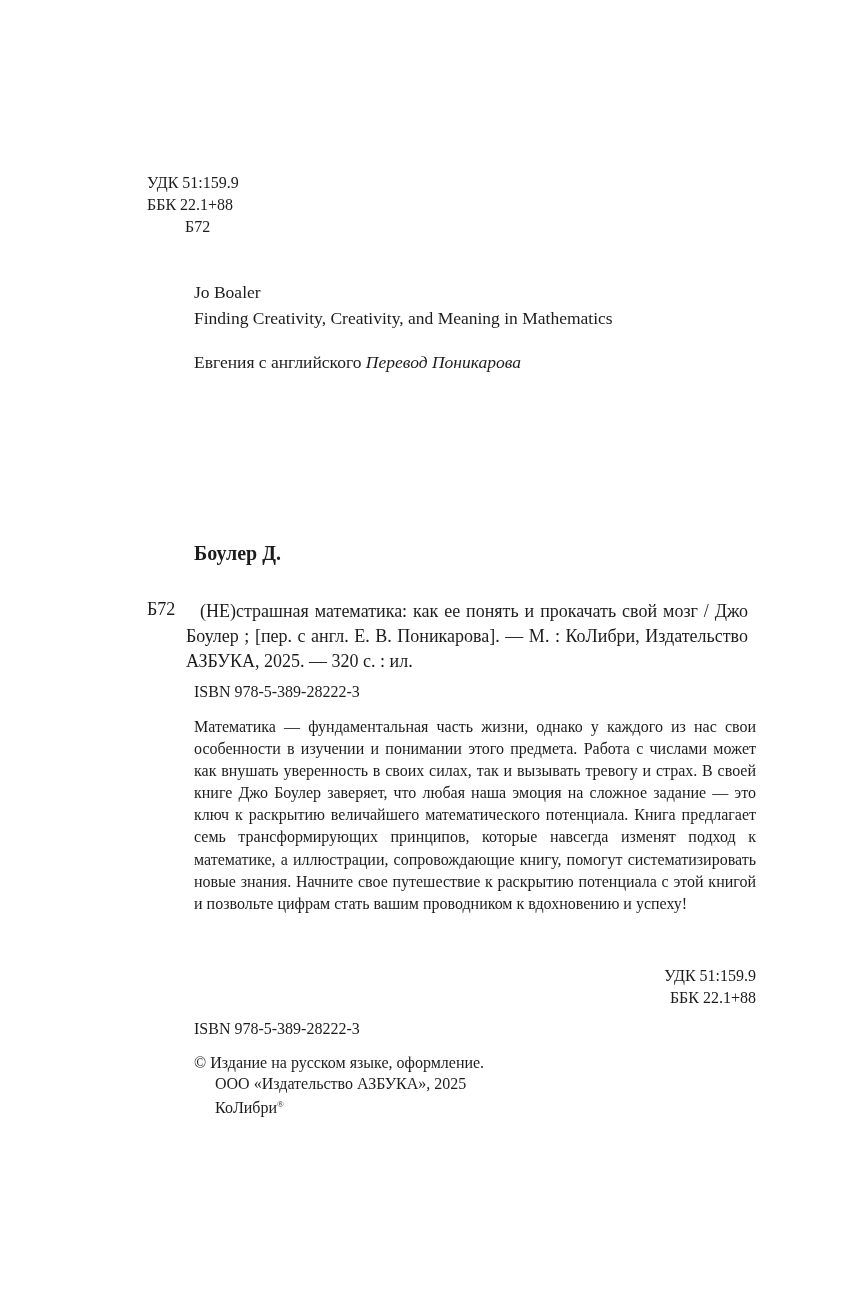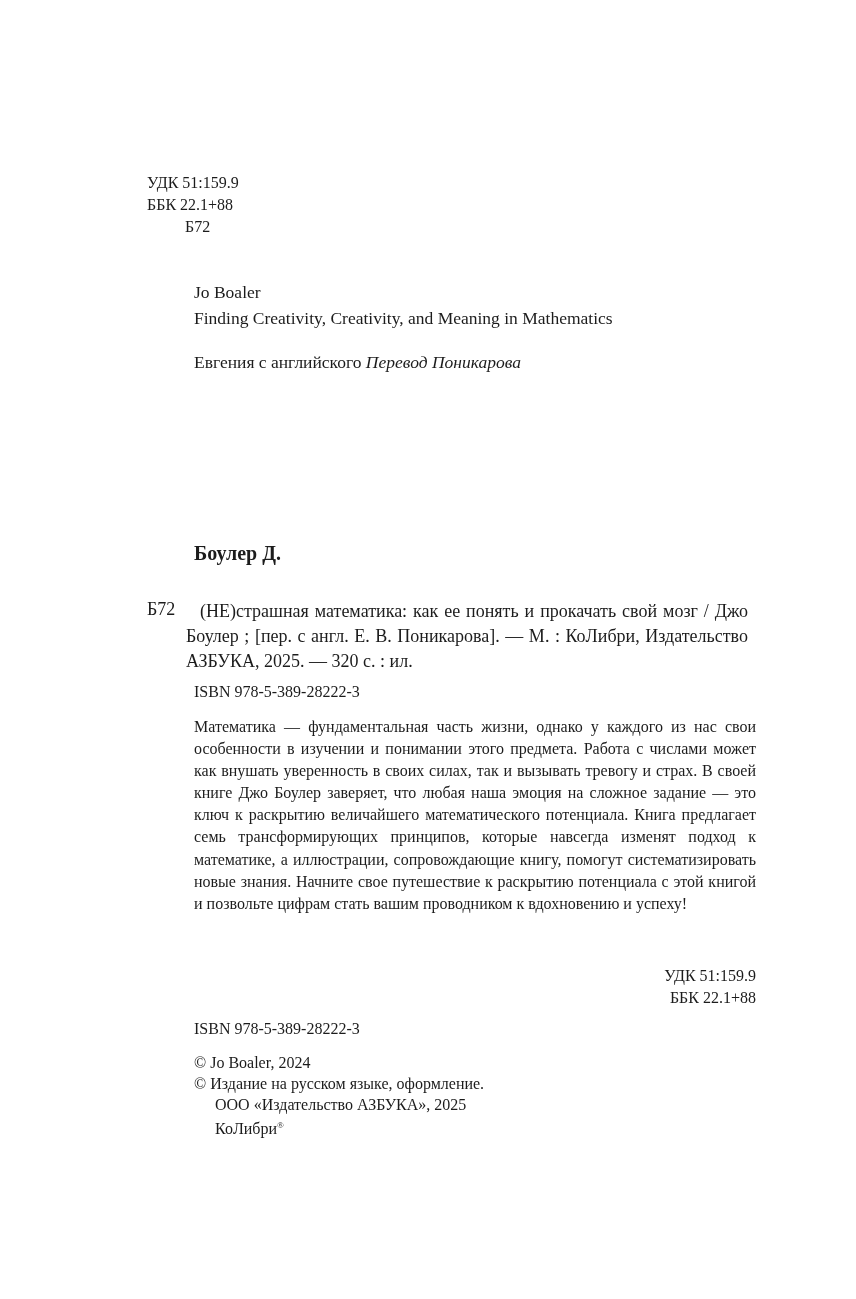--- a/index.html
+++ b/index.html
@@ -49,17 +49,16 @@
 <div class="abs abstract">Математика — фундаментальная часть жизни, однако у каждого из нас свои особенности в изучении и понимании этого предмета. Ра­бота с числами может как внушать уверенность в своих силах, так и вызывать тревогу и страх. В своей книге Джо Боулер заверяет, что любая наша эмоция на сложное задание — это ключ к раскрытию величайшего математического потенциала. Книга предлагает семь трансформирующих принципов, которые навсегда изменят подход к математике, а иллюстрации, сопровождающие книгу, помогут си­стематизировать новые знания. Начните свое путешествие к раскры­тию потенциала с этой книгой и позвольте цифрам стать вашим про­водником к вдохновению и успеху!</div>
 
 <div class="abs codes-bottom">
   <div>УДК 51:159.9</div>
   <div>ББК 22.1+88</div>
 </div>
 
 <div class="abs isbn2">ISBN 978-5-389-28222-3</div>
 
 <div class="abs copyright">
-  <div>© Jo Boaler, 2024</div>
   <div>© Издание на русском языке, оформление.</div>
   <div class="cont">ООО «Издательство АЗБУКА», 2025</div>
   <div class="cont"><span>КоЛибри</span><sup>®</sup></div>
 </div>
 
 </body></html>

